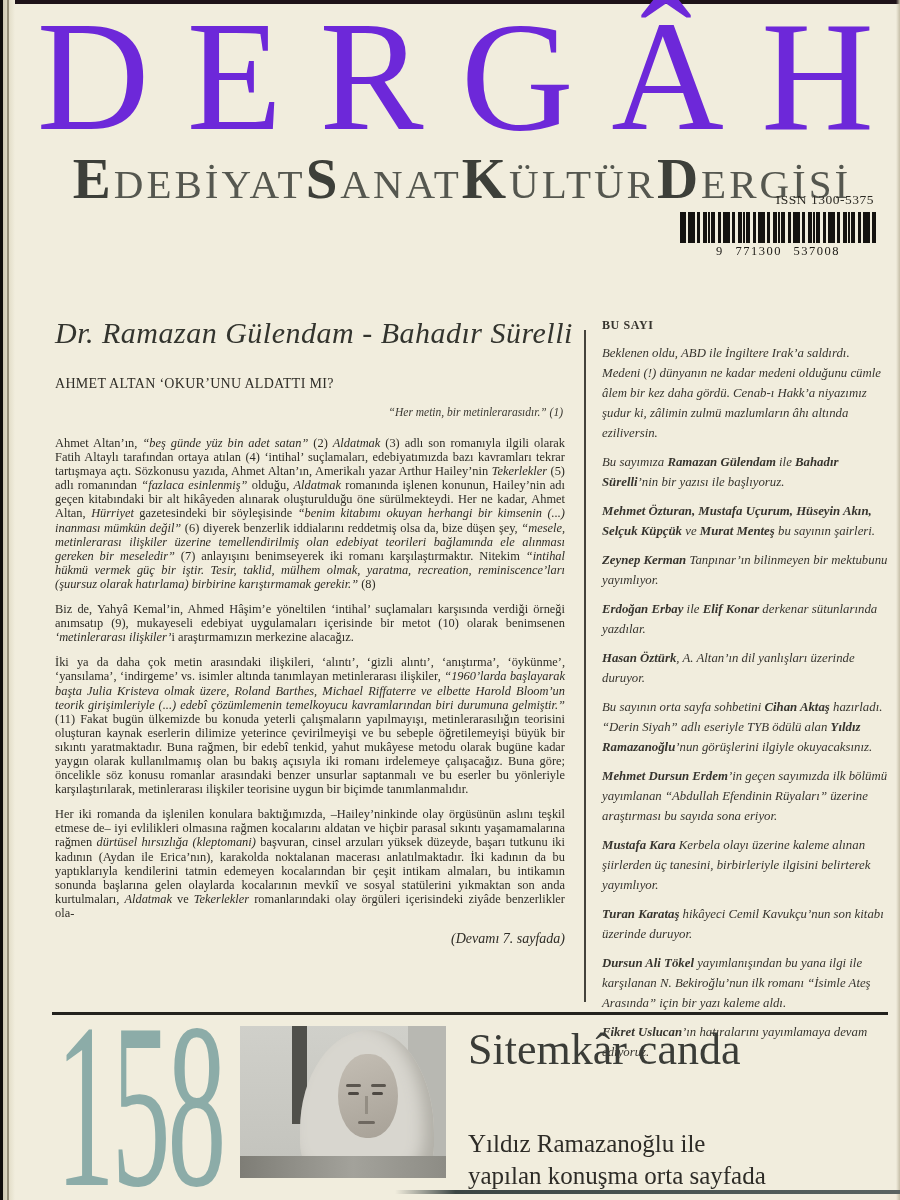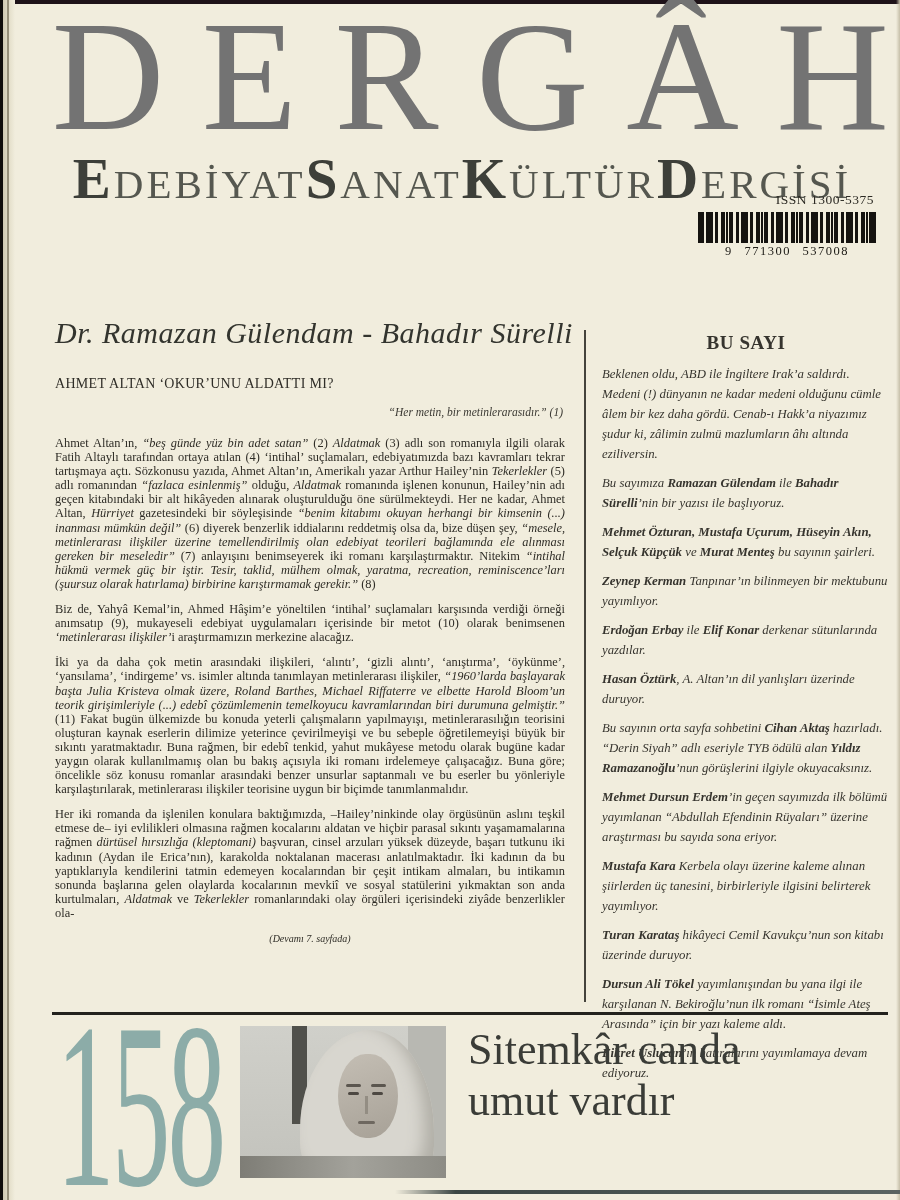--- a/index.html
+++ b/index.html
@@ -14,57 +14,57 @@
   .edge-gutter{position:absolute;top:0;left:3px;width:12px;height:100%;
     background:linear-gradient(90deg,#cfc8b0,#e6e1cd 60%,#f1eddd);}
   .edge-gutter-line{position:absolute;top:0;left:7px;width:2px;height:100%;background:#968f79;}
   .edge-right{position:absolute;top:0;right:0;width:4px;height:100%;
     background:linear-gradient(270deg,#c6bfa8,rgba(0,0,0,0));}
   .bottom-bar{position:absolute;left:395px;right:0;top:1190px;height:4px;
     background:linear-gradient(90deg,rgba(60,70,68,0),#3c4644 12%,#5a6462);}
 
   
   .masthead-title{
-    position:absolute;top:2px;left:33px;width:864px;text-align:center;
-    color:#737373;font-size:156px;line-height:150px;letter-spacing:0.24em;
+    position:absolute;top:2px;left:18px;width:864px;text-align:center;
+    color:#6d28d9;font-size:156px;line-height:150px;letter-spacing:0.24em;
     padding-left:0.12em;box-sizing:border-box;white-space:nowrap;
   }
   .masthead-sub{position:absolute;top:146px;left:30px;width:864px;text-align:center;white-space:nowrap;}
   .masthead-sub .cap{font-size:57px;font-weight:700;color:#3d3f39;letter-spacing:3px;}
   .masthead-sub .sm{font-size:41px;font-weight:400;color:#55574f;letter-spacing:3px;}
 
   
   .issn{position:absolute;top:192px;right:26px;font-size:13.5px;font-weight:400;
     color:#2c2a24;letter-spacing:0.5px;}
-  .barcode{position:absolute;top:212px;right:24px;width:178px;}
+  .barcode{position:absolute;top:212px;right:24px;width:196px;}
   .barcode .bars{height:31px;
     background:
       repeating-linear-gradient(90deg,#151310 0 2px,rgba(0,0,0,0) 2px 5px),
       repeating-linear-gradient(90deg,#151310 0 3px,#f1eddd 3px 7px);
     border-left:3px solid #151310;border-right:3px solid #151310;}
   .barcode .digits{font-size:12.5px;color:#1d1b16;text-align:center;
     word-spacing:7px;letter-spacing:1.5px;margin-top:1px;}
 
   
   .authors{position:absolute;left:55px;top:316px;font-style:italic;font-size:30px;
     color:#33342e;letter-spacing:0.5px;font-family:Liberation Serif, serif;}
   .headline{position:absolute;left:55px;top:376px;font-size:14px;color:#2f2d27;letter-spacing:0.3px;}
   .epigraph{position:absolute;left:55px;top:406px;width:508px;text-align:right;
     font-style:italic;font-size:11.5px;color:#3a3832;}
   .article-body{position:absolute;left:55px;top:436px;width:510px;
     font-size:12.4px;line-height:14.1px;text-align:justify;color:#2e2c26;}
   .article-body p{margin:0 0 11px 0;}
   .article-body .it{font-style:italic;}
-  .continuation{text-align:center;font-style:italic;font-size:10px;margin-top:12px;}
+  .continuation{text-align:right;font-style:italic;font-size:14px;margin-top:12px;}
 
   .vdiv{position:absolute;left:584px;top:330px;width:2px;height:672px;background:#45433c;}
 
   
   .sidebar{position:absolute;left:602px;top:318px;width:288px;color:#36342e;}
-  .sidebar-heading{font-size:19px;font-weight:700;letter-spacing:0.6px;margin:14px 0 10px 0;text-align:center;}
+  .sidebar-heading{font-size:12px;font-weight:700;letter-spacing:0.6px;margin:0 0 10px 0;}
   .sidebar .item{font-style:italic;font-size:12.8px;line-height:20px;margin:0 0 9px 0;}
   .sidebar .b{font-weight:700;}
 
   
   .footrule{position:absolute;left:52px;top:1012px;width:836px;height:3px;background:#23221d;}
   .issue-number{position:absolute;left:56px;top:1020px;font-size:235px;line-height:0.74;
     color:#8caca8;transform:scaleX(0.5);transform-origin:left top;letter-spacing:-6px;}
   .photo{position:absolute;left:240px;top:1026px;width:206px;height:152px;
     background:linear-gradient(#d0d0ca,#c2c2bc);overflow:hidden;}
   .photo .ph-right{position:absolute;right:0;top:0;width:38px;height:100%;background:#b8b8b2;}
@@ -149,17 +149,20 @@
     <div class="ph-brow-r"></div>
     <div class="ph-eye-l"></div>
     <div class="ph-eye-r"></div>
     <div class="ph-nose"></div>
     <div class="ph-mouth"></div>
     <div class="ph-bottom"></div>
   </div>
 
   <div class="story-title">
     <div>Sitemkâr canda</div>
-    <div>umut vardır</div>
+  </div>
+  <div class="story-sub">
+    <div>Yıldız Ramazanoğlu ile</div>
+    <div>yapılan konuşma orta sayfada</div>
   </div>
 
   <div class="bottom-bar"></div>
 </div>
 
 </body></html>

